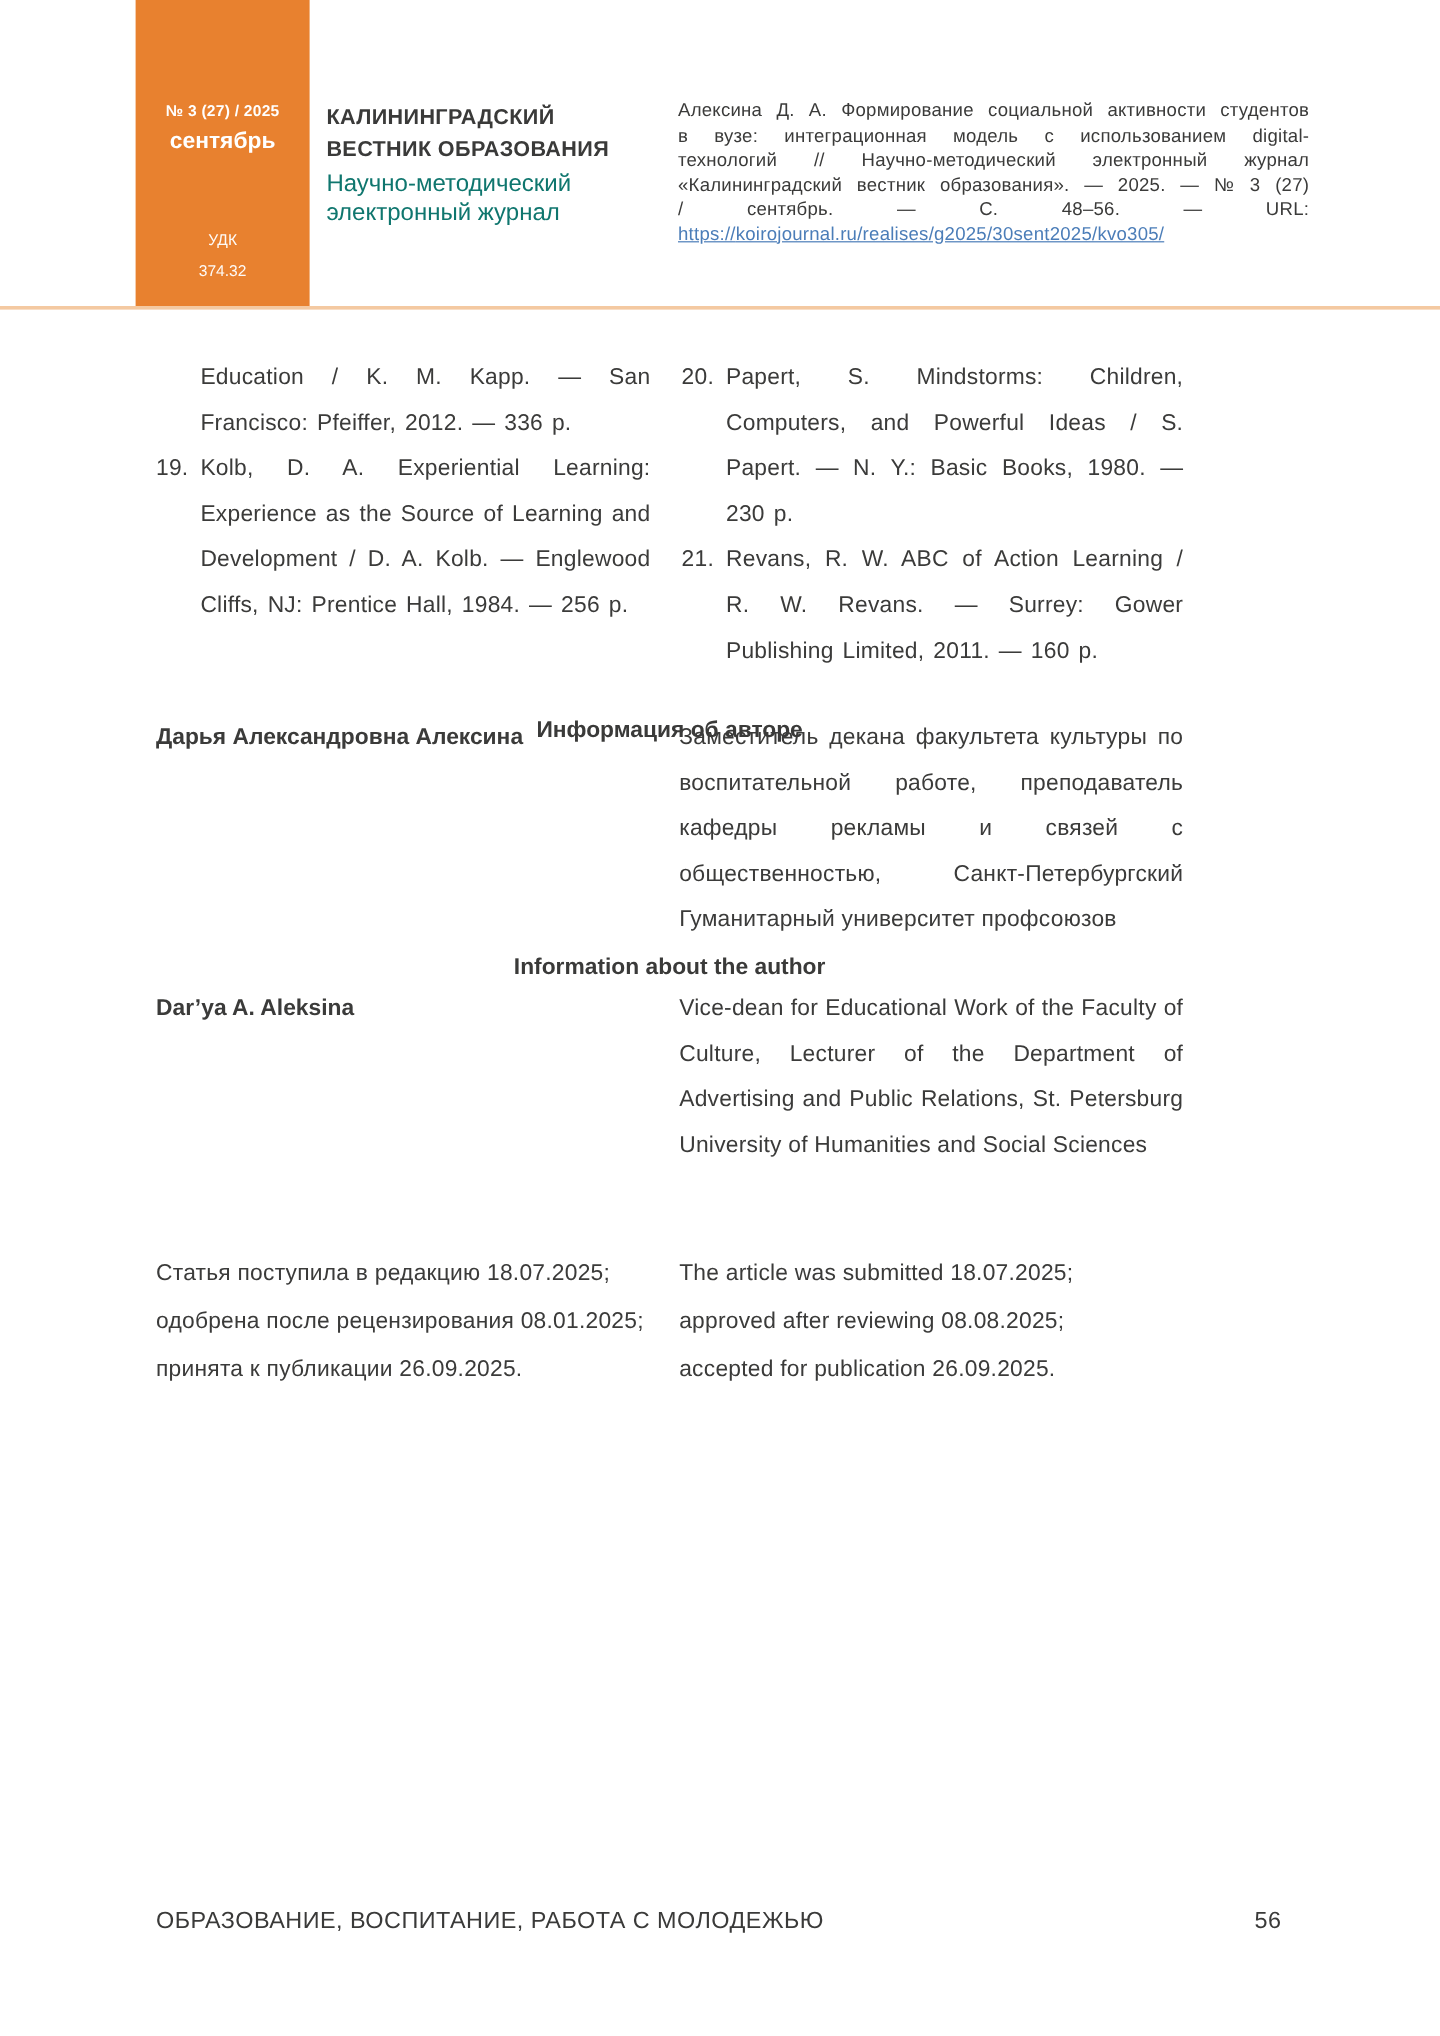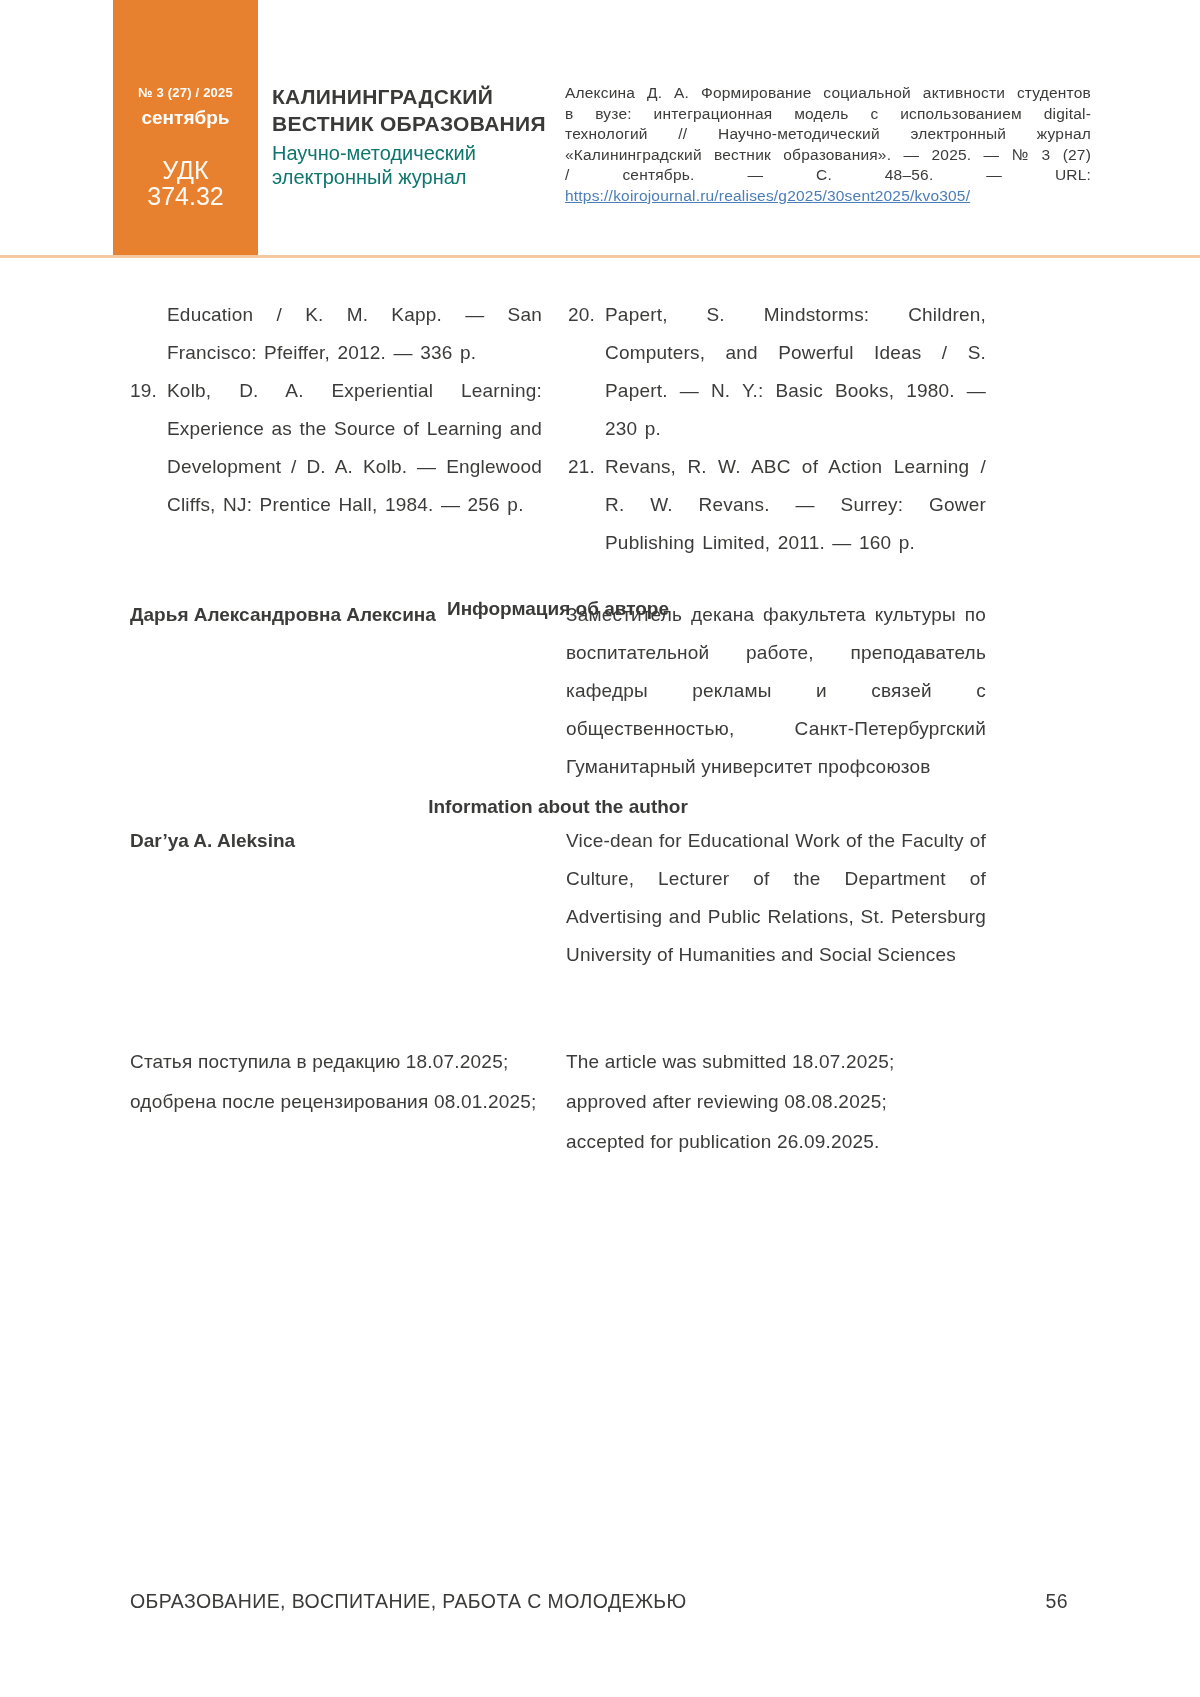--- a/index.html
+++ b/index.html
@@ -13,24 +13,24 @@
     overflow: hidden;
   }
 
   
   .issue-box {
     position: absolute; left: 113px; top: 0; width: 145px; height: 256px;
     background: #E8812F; color: #ffffff; text-align: center;
   }
   .issue-num   { margin-top: 85px; font-size: 13px; font-weight: 700; letter-spacing: 0.2px; }
   .issue-month { margin-top: 7px;  font-size: 19px; font-weight: 600; }
-  .udk         { margin-top: 28px; font-size: 25px; line-height: 26px; font-weight: 400; color: rgba(255,255,255,0.96); }
+  .udk         { margin-top: 58px; font-size: 13px; line-height: 26px; font-weight: 400; color: rgba(255,255,255,0.96); }
 
   .journal-title { position: absolute; left: 272px; top: 84px; }
-  .jt-main { font-size: 21px; font-weight: 700; line-height: 26.5px; letter-spacing: 0.3px; color: #3A3A39; }
+  .jt-main { font-size: 18px; font-weight: 700; line-height: 26.5px; letter-spacing: 0.3px; color: #3A3A39; }
   .jt-sub  { font-size: 20px;  font-weight: 400; line-height: 24px; color: #0f766e; }
   .jt-sub.first { margin-top: 4px; }
 
   .citation {
     position: absolute; left: 565px; top: 83px; width: 526px;
     font-size: 15.5px; line-height: 20.5px; text-align: justify;
     letter-spacing: 0.2px; word-spacing: 7px; color: #3B3B3A;
   }
   .citation a { color: #4B7DB8; text-decoration: underline; cursor: pointer; }
 
@@ -134,20 +134,21 @@
   <div class="sec-heading heading-en">Information about the author</div>
   <div class="author-row row-en">
     <div class="author-name">Dar’ya A. Aleksina</div>
     <div class="author-bio" lang="en">Vice-dean for Educational Work of the Faculty of Culture, Lecturer of the Department of Advertising and Public Relations, St. Petersburg University of Humanities and Social Sciences</div>
   </div>
 
   <div class="dates-row">
     <div class="dates-col dates-ru">
       <div>Статья поступила в редакцию 18.07.2025;</div>
       <div>одобрена после рецензирования 08.01.2025;</div>
+      <div>принята к публикации 26.09.2025.</div>
     </div>
     <div class="dates-col dates-en">
       <div>The article was submitted 18.07.2025;</div>
       <div>approved after reviewing 08.08.2025;</div>
       <div>accepted for publication 26.09.2025.</div>
     </div>
   </div>
 
   <div class="page-footer">
     <div>ОБРАЗОВАНИЕ, ВОСПИТАНИЕ, РАБОТА С МОЛОДЕЖЬЮ</div>

